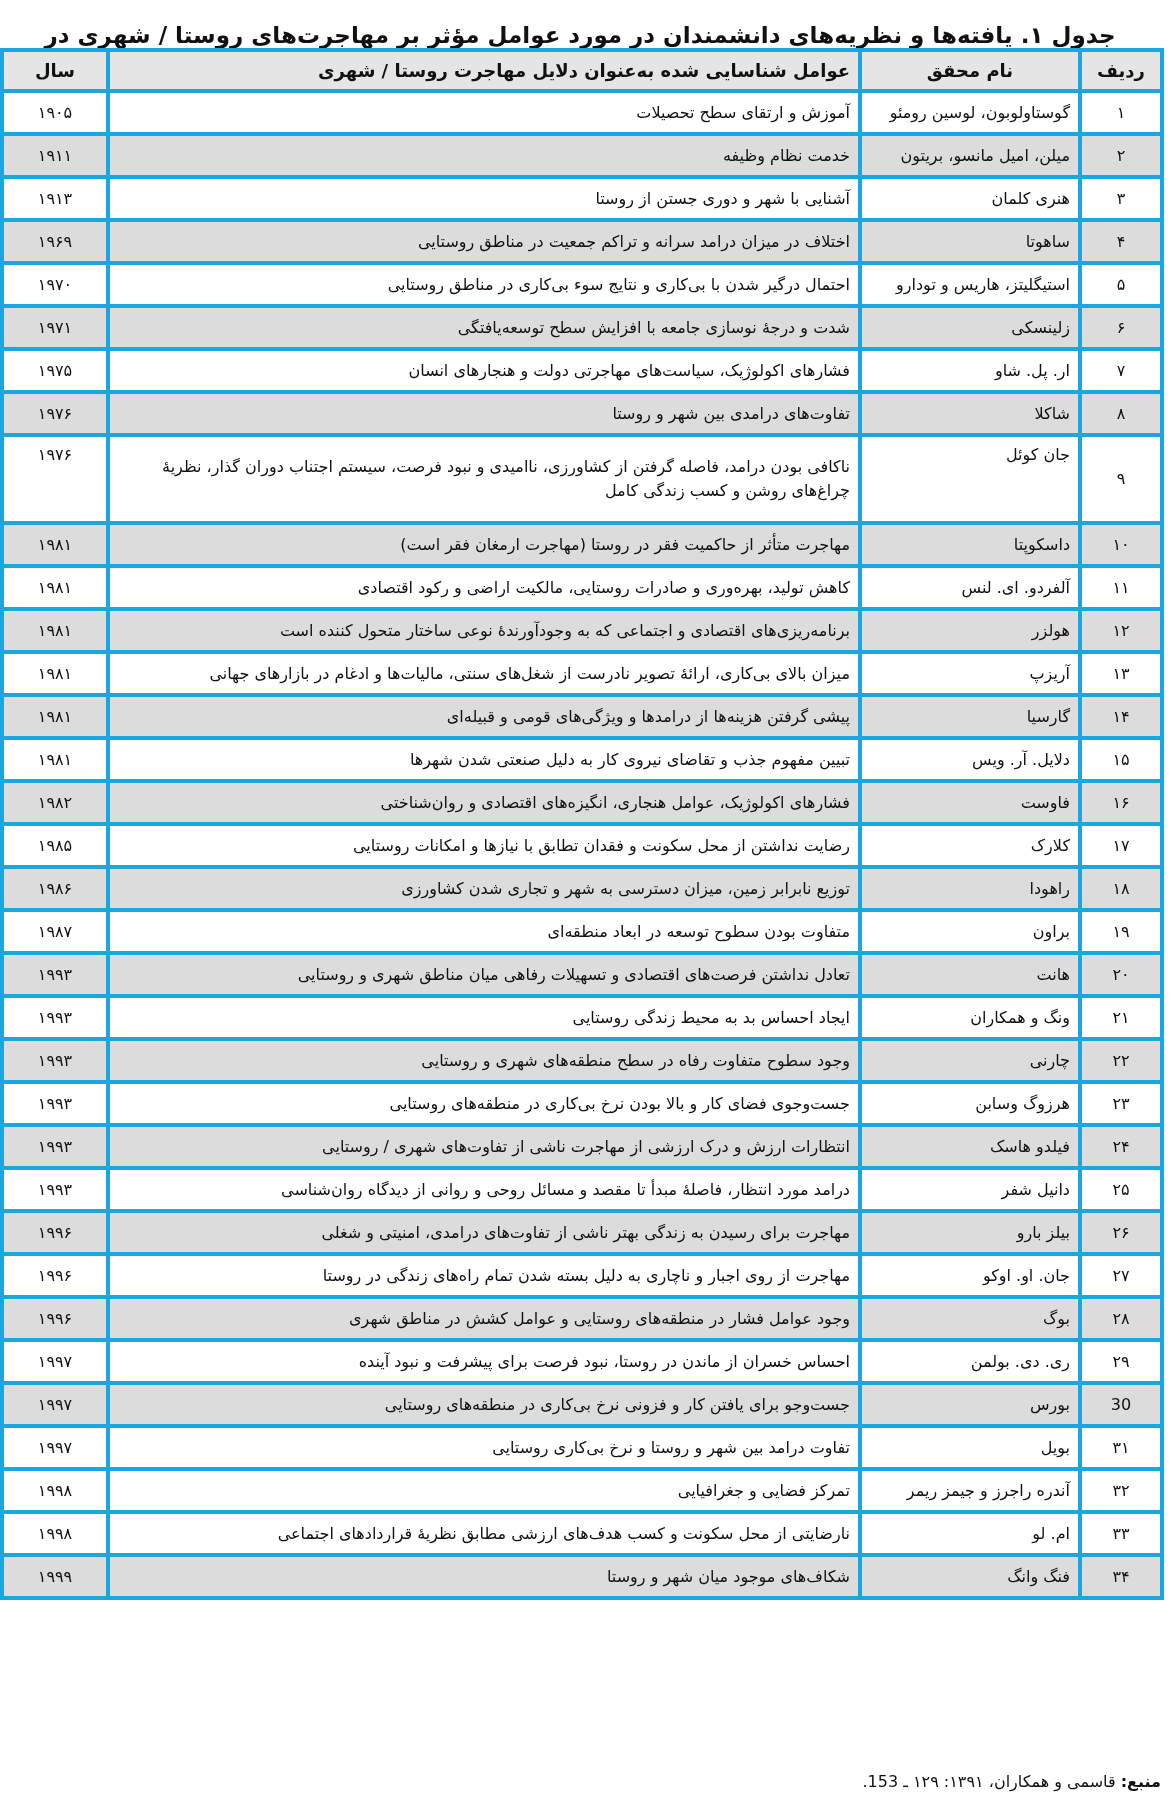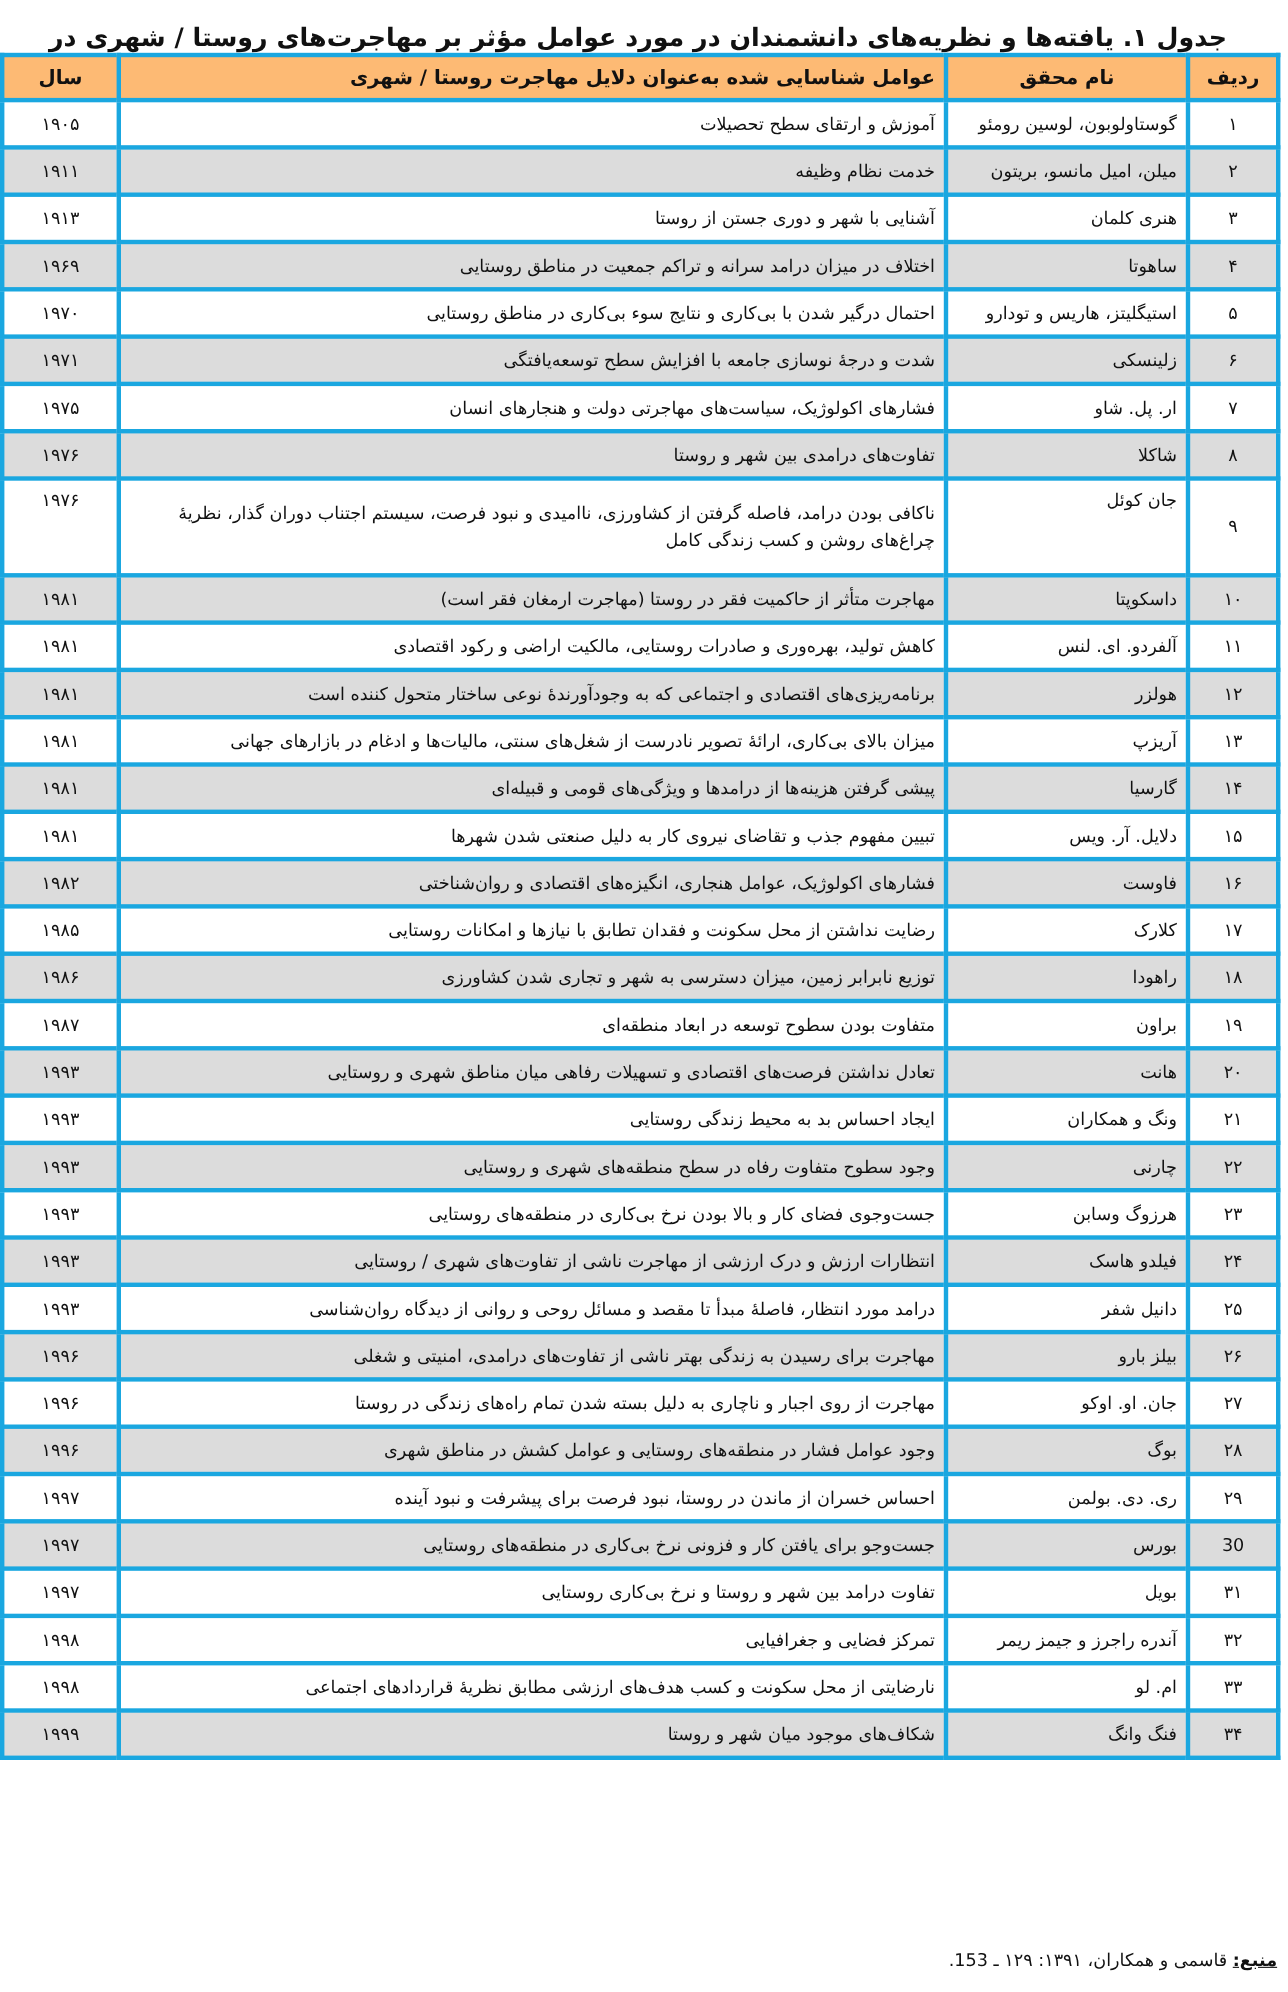--- a/index.html
+++ b/index.html
@@ -17,38 +17,38 @@
     position: absolute; top: 48px; left: 0; width: 1164px;
     border-collapse: collapse; direction: rtl; table-layout: fixed;
   }
   table.data th, table.data td {
     border: 4px solid #1aa7e0;
     padding: 0 8px;
     font-size: 16px;
     vertical-align: middle;
   }
   table.data th {
-    background: #fdba74; height: 37px; font-weight: bold; font-size: 18px;
+    background: #e5e5e5; height: 37px; font-weight: bold; font-size: 18px;
     text-align: center;
   }
   table.data td { height: 39px; line-height: 24px; }
   table.data tr.even td { background: #dcdcdc; }
   table.data tr.odd td { background: #ffffff; }
   table.data tr.tall td { height: 78px; }
   .col-num { width: 62px; text-align: center; }
   .col-name { width: 200px; }
   .col-factor { text-align: right; }
   .col-year { width: 86px; text-align: center; }
   td.col-factor, td.col-name { vertical-align: middle; }
   tr.tall td.col-name, tr.tall td.col-year { vertical-align: top; padding-top: 6px; }
   .source {
     position: absolute; top: 1772px; right: 10px;
     direction: rtl; font-size: 16px;
   }
-  .source b { font-weight: bold; text-decoration: underline; }
+  .source b { font-weight: bold; }
 </style>
 </head>
 <body>
 
 <div class="title">جدول ۱. یافته‌ها و نظریه‌های دانشمندان در مورد عوامل مؤثر بر مهاجرت‌های روستا / شهری در متن‌های توسعهٔ اجتماعی</div>
 
 <table class="data">
   <thead>
     <tr>
       <th class="col-num">ردیف</th>

